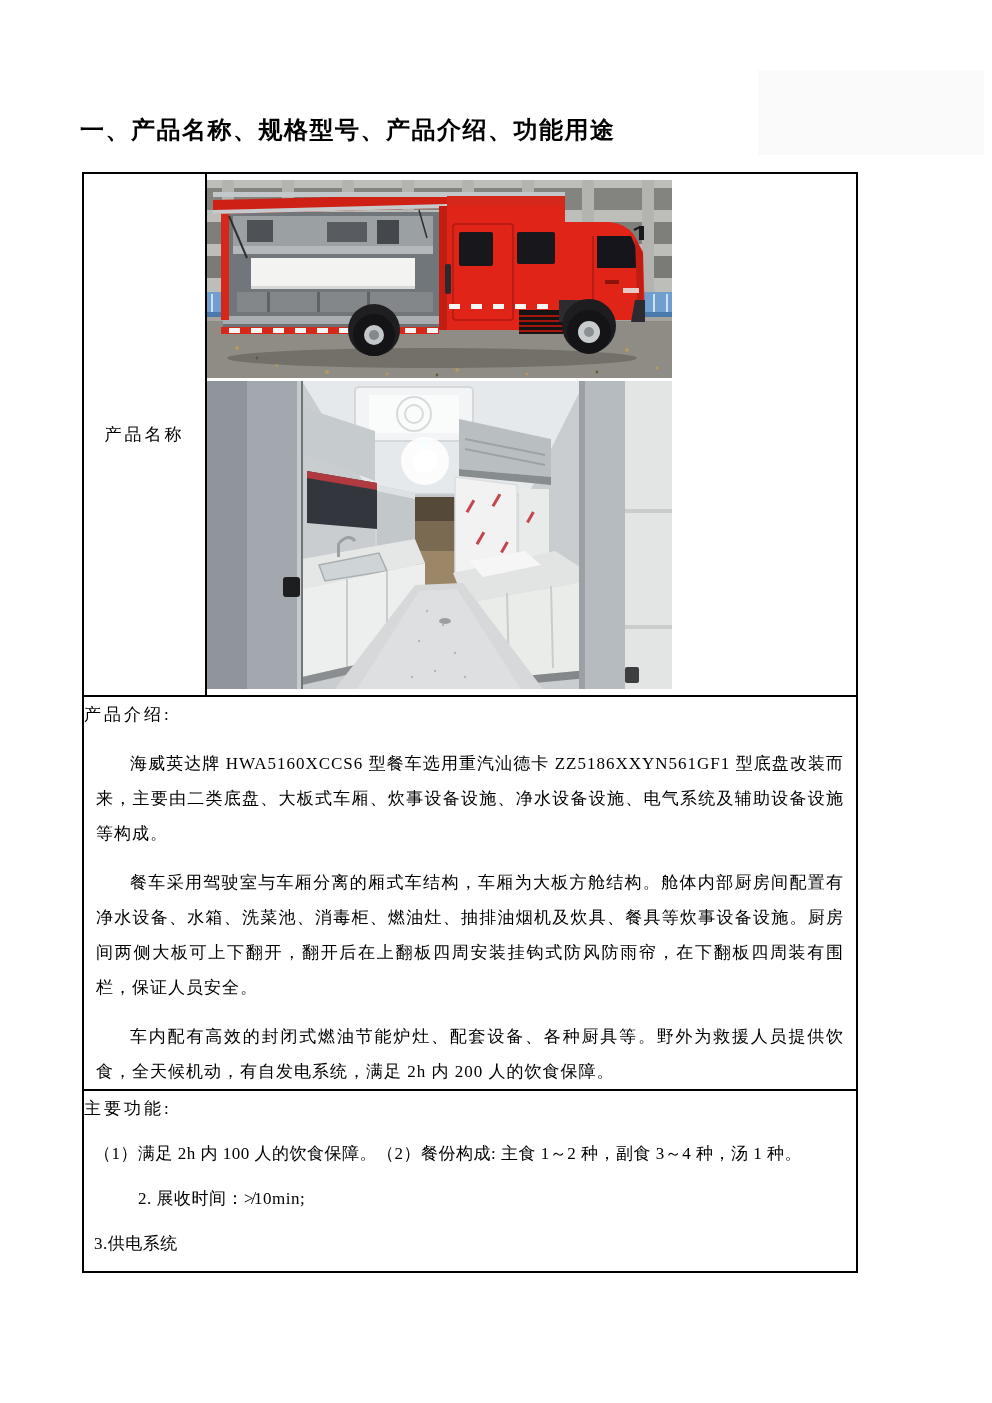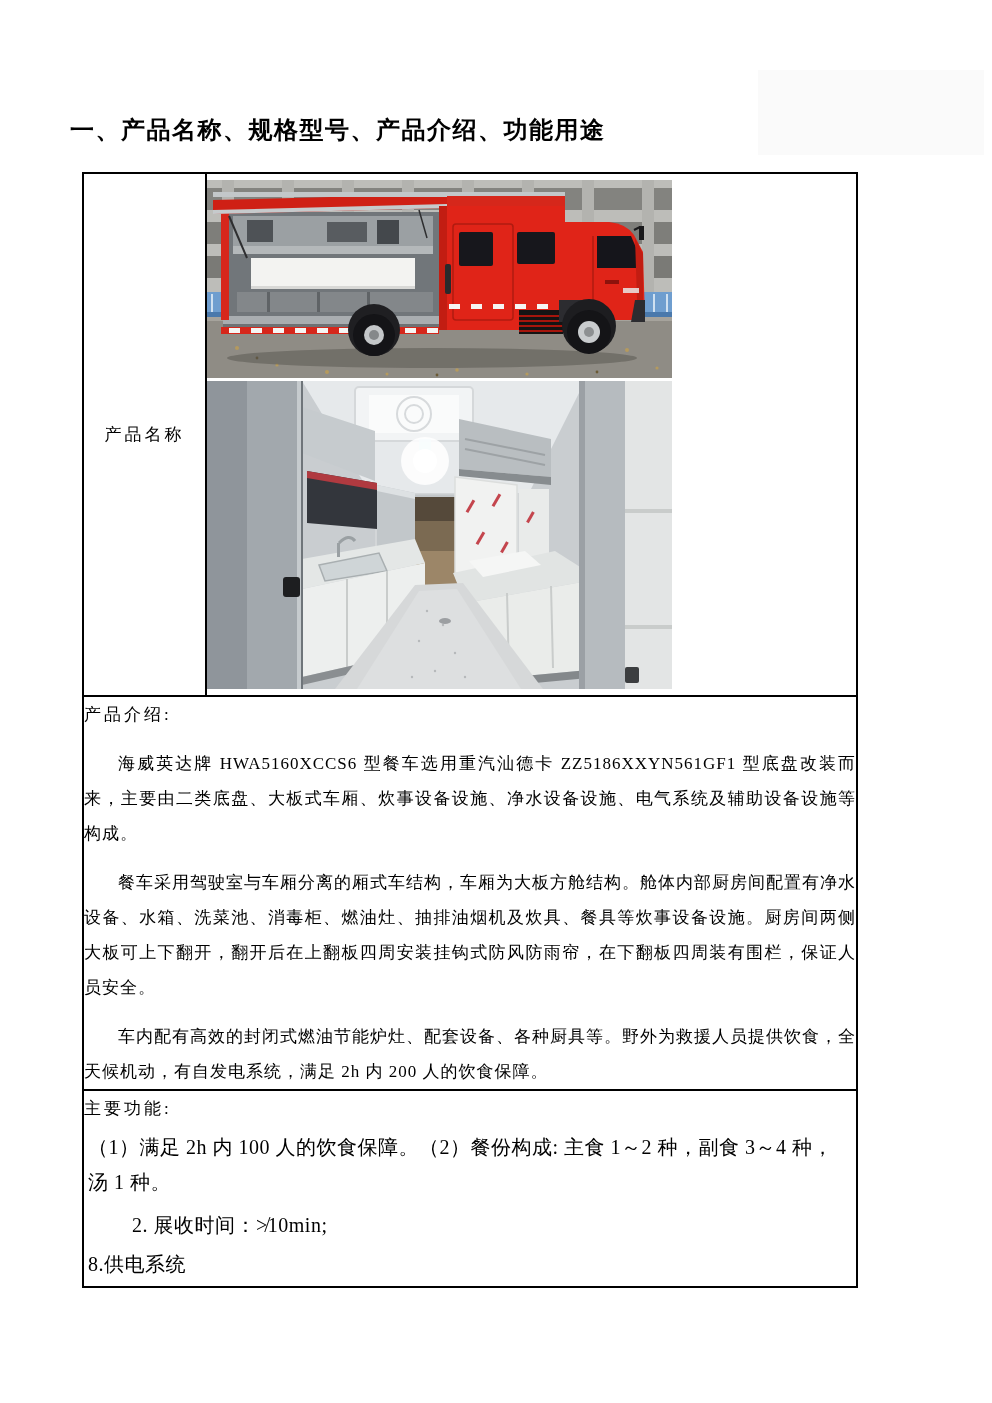--- a/index.html
+++ b/index.html
@@ -2,41 +2,41 @@
 <html><head>
 <meta charset="utf-8">
 <style>
   html,body{margin:0;padding:0;}
   body{
     width:992px;height:1403px;position:relative;background:#ffffff;
     font-family:"Liberation Serif","DejaVu Serif",serif;color:#000;overflow:hidden;
   }
   .corner-box{position:absolute;left:758px;top:70px;width:226px;height:85px;background:#fafafa;}
   .section-title{
-    position:absolute;left:70px;top:114px;font-size:24px;font-weight:700;
+    position:absolute;left:80px;top:114px;font-size:24px;font-weight:700;
     letter-spacing:1.5px;white-space:nowrap;
   }
   table.spec{
     position:absolute;left:82px;top:172px;width:774px;border-collapse:collapse;table-layout:fixed;
   }
   table.spec td{border:2px solid #000;font-size:17px;padding:0;vertical-align:middle;}
   .hdr td{height:36px;text-align:center;letter-spacing:3px;}
   .hdr td.model-val{letter-spacing:0.5px;}
   td.ref-label{text-align:center;letter-spacing:3px;height:521px;}
   td.photo-cell{vertical-align:top;padding:4px 0 0 13px;}
   .photo{display:block;}
   .photo + .photo{margin-top:3px;}
   td.intro-cell{height:377px;vertical-align:top;padding:4px 12px 0 6px;}
   td.func-cell{height:138px;vertical-align:top;padding:4px 12px 0 6px;}
   .blk-heading{font-size:17px;line-height:35px;letter-spacing:3px;}
   .para{
-    margin:14px 0 0;font-size:17px;line-height:35px;letter-spacing:1px;
+    margin:14px 12px 0;font-size:17px;line-height:35px;letter-spacing:1px;
     text-indent:34px;text-align:justify;
   }
-  .func-line{font-size:20px;line-height:35px;letter-spacing:0.5px;margin:4px;}
+  .func-line{font-size:17px;line-height:35px;letter-spacing:0.5px;margin:10px;}
   .func-line.gap{margin-top:8px;padding-left:44px;}
 </style>
 </head>
 <body>
 
 <div class="corner-box"></div>
 
 <div class="section-title">一、产品名称、规格型号、产品介绍、功能用途</div>
 
 <table class="spec">
@@ -306,17 +306,17 @@
       <p class="para">海威英达牌 HWA5160XCCS6 型餐车选用重汽汕德卡 ZZ5186XXYN561GF1 型底盘改装而来，主要由二类底盘、大板式车厢、炊事设备设施、净水设备设施、电气系统及辅助设备设施等构成。</p>
       <p class="para">餐车采用驾驶室与车厢分离的厢式车结构，车厢为大板方舱结构。舱体内部厨房间配置有净水设备、水箱、洗菜池、消毒柜、燃油灶、抽排油烟机及炊具、餐具等炊事设备设施。厨房间两侧大板可上下翻开，翻开后在上翻板四周安装挂钩式防风防雨帘，在下翻板四周装有围栏，保证人员安全。</p>
       <p class="para">车内配有高效的封闭式燃油节能炉灶、配套设备、各种厨具等。野外为救援人员提供饮食，全天候机动，有自发电系统，满足 2h 内 200 人的饮食保障。</p>
     </td>
   </tr>
   <tr>
     <td class="func-cell" colspan="4">
       <div class="blk-heading">主要功能:</div>
       <p class="func-line">（1）满足 2h 内 100 人的饮食保障。（2）餐份构成: 主食 1～2 种，副食 3～4 种，汤 1 种。</p>
       <p class="func-line gap">2.  展收时间：≯10min;</p>
-      <p class="func-line">8.供电系统</p>
+      <p class="func-line">3.供电系统</p>
     </td>
   </tr>
 </tbody>
   </table>
 
 </body></html>

